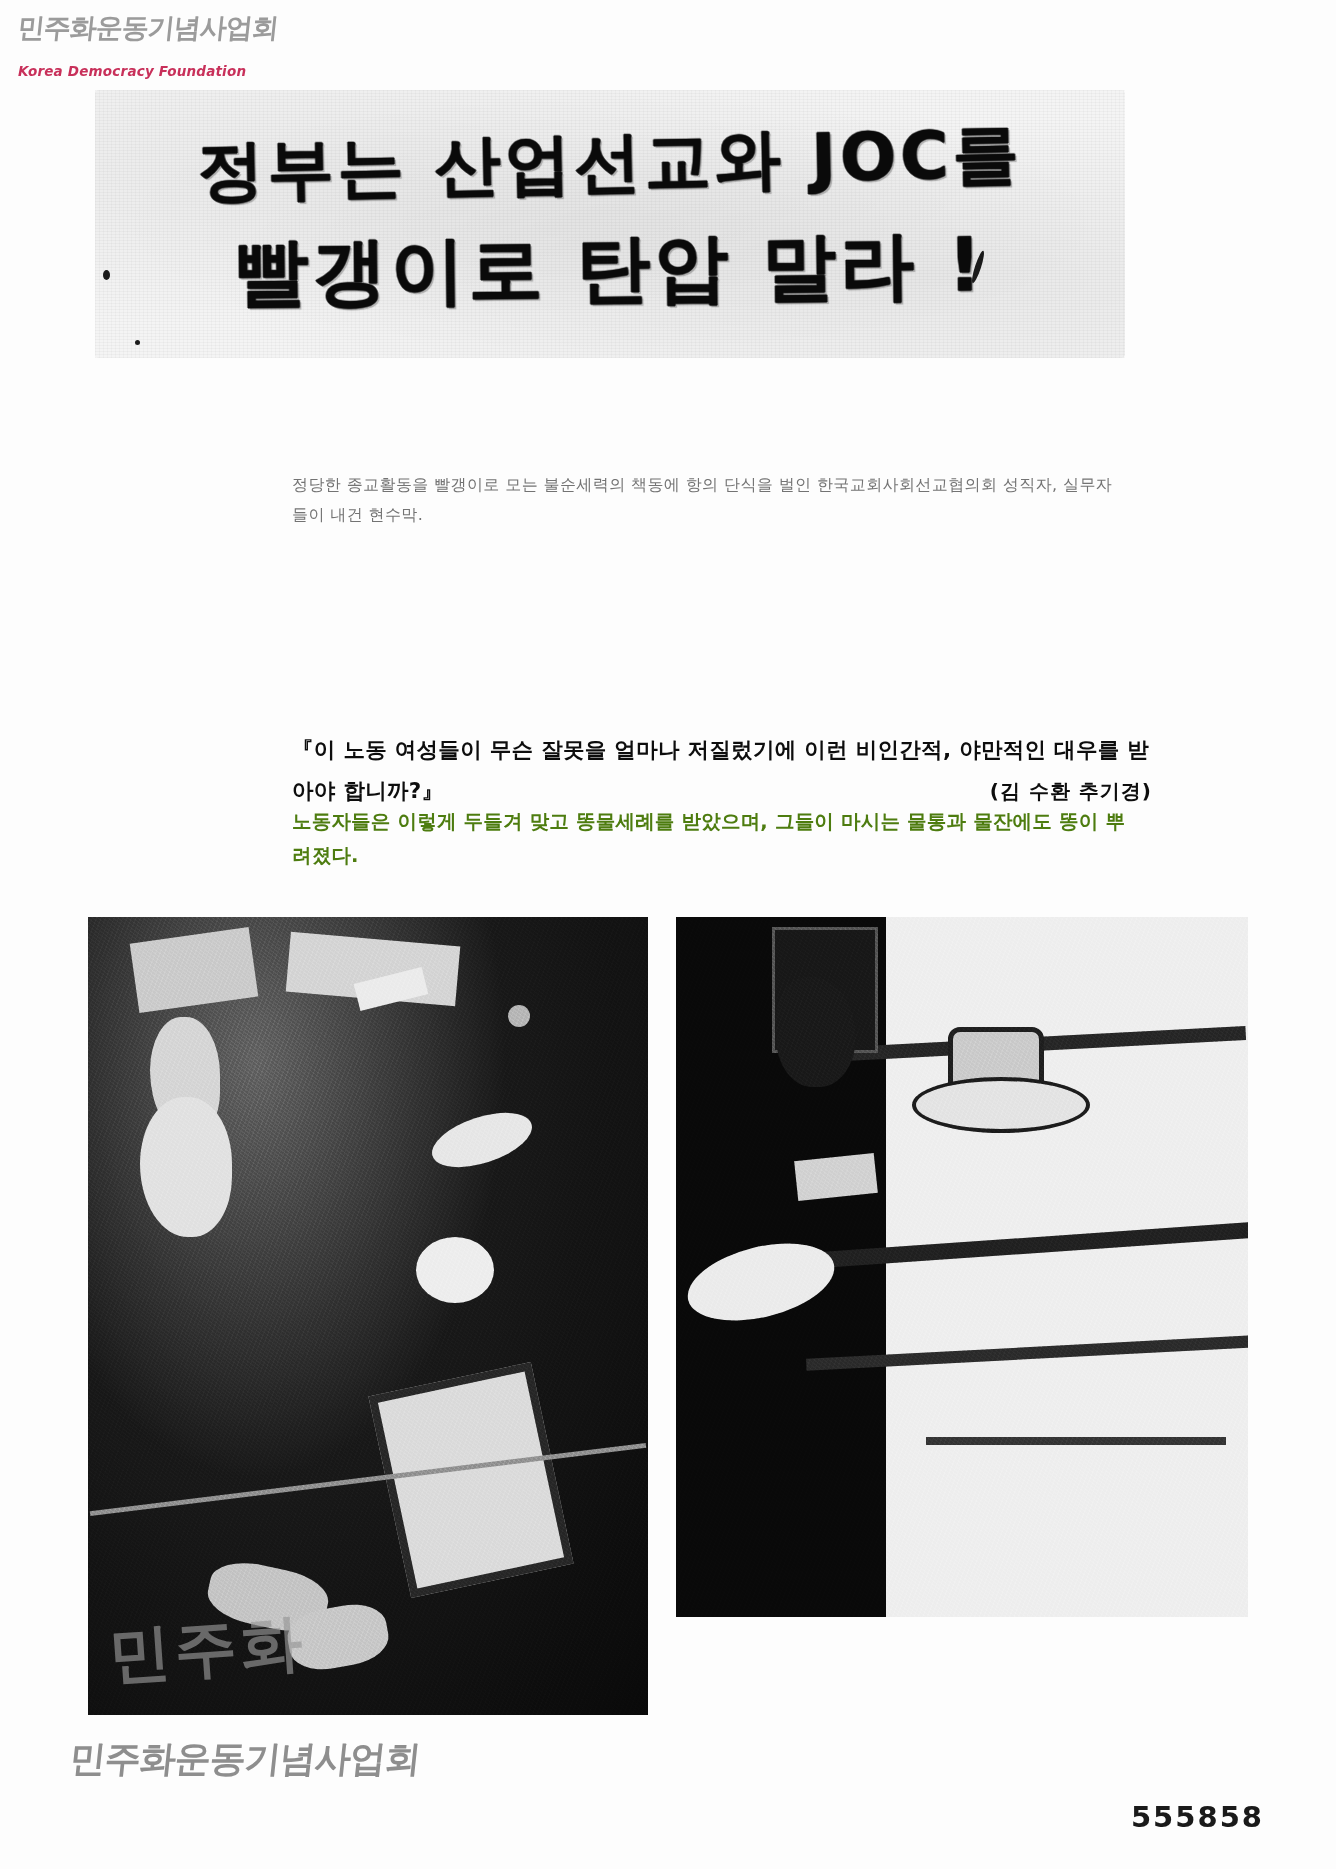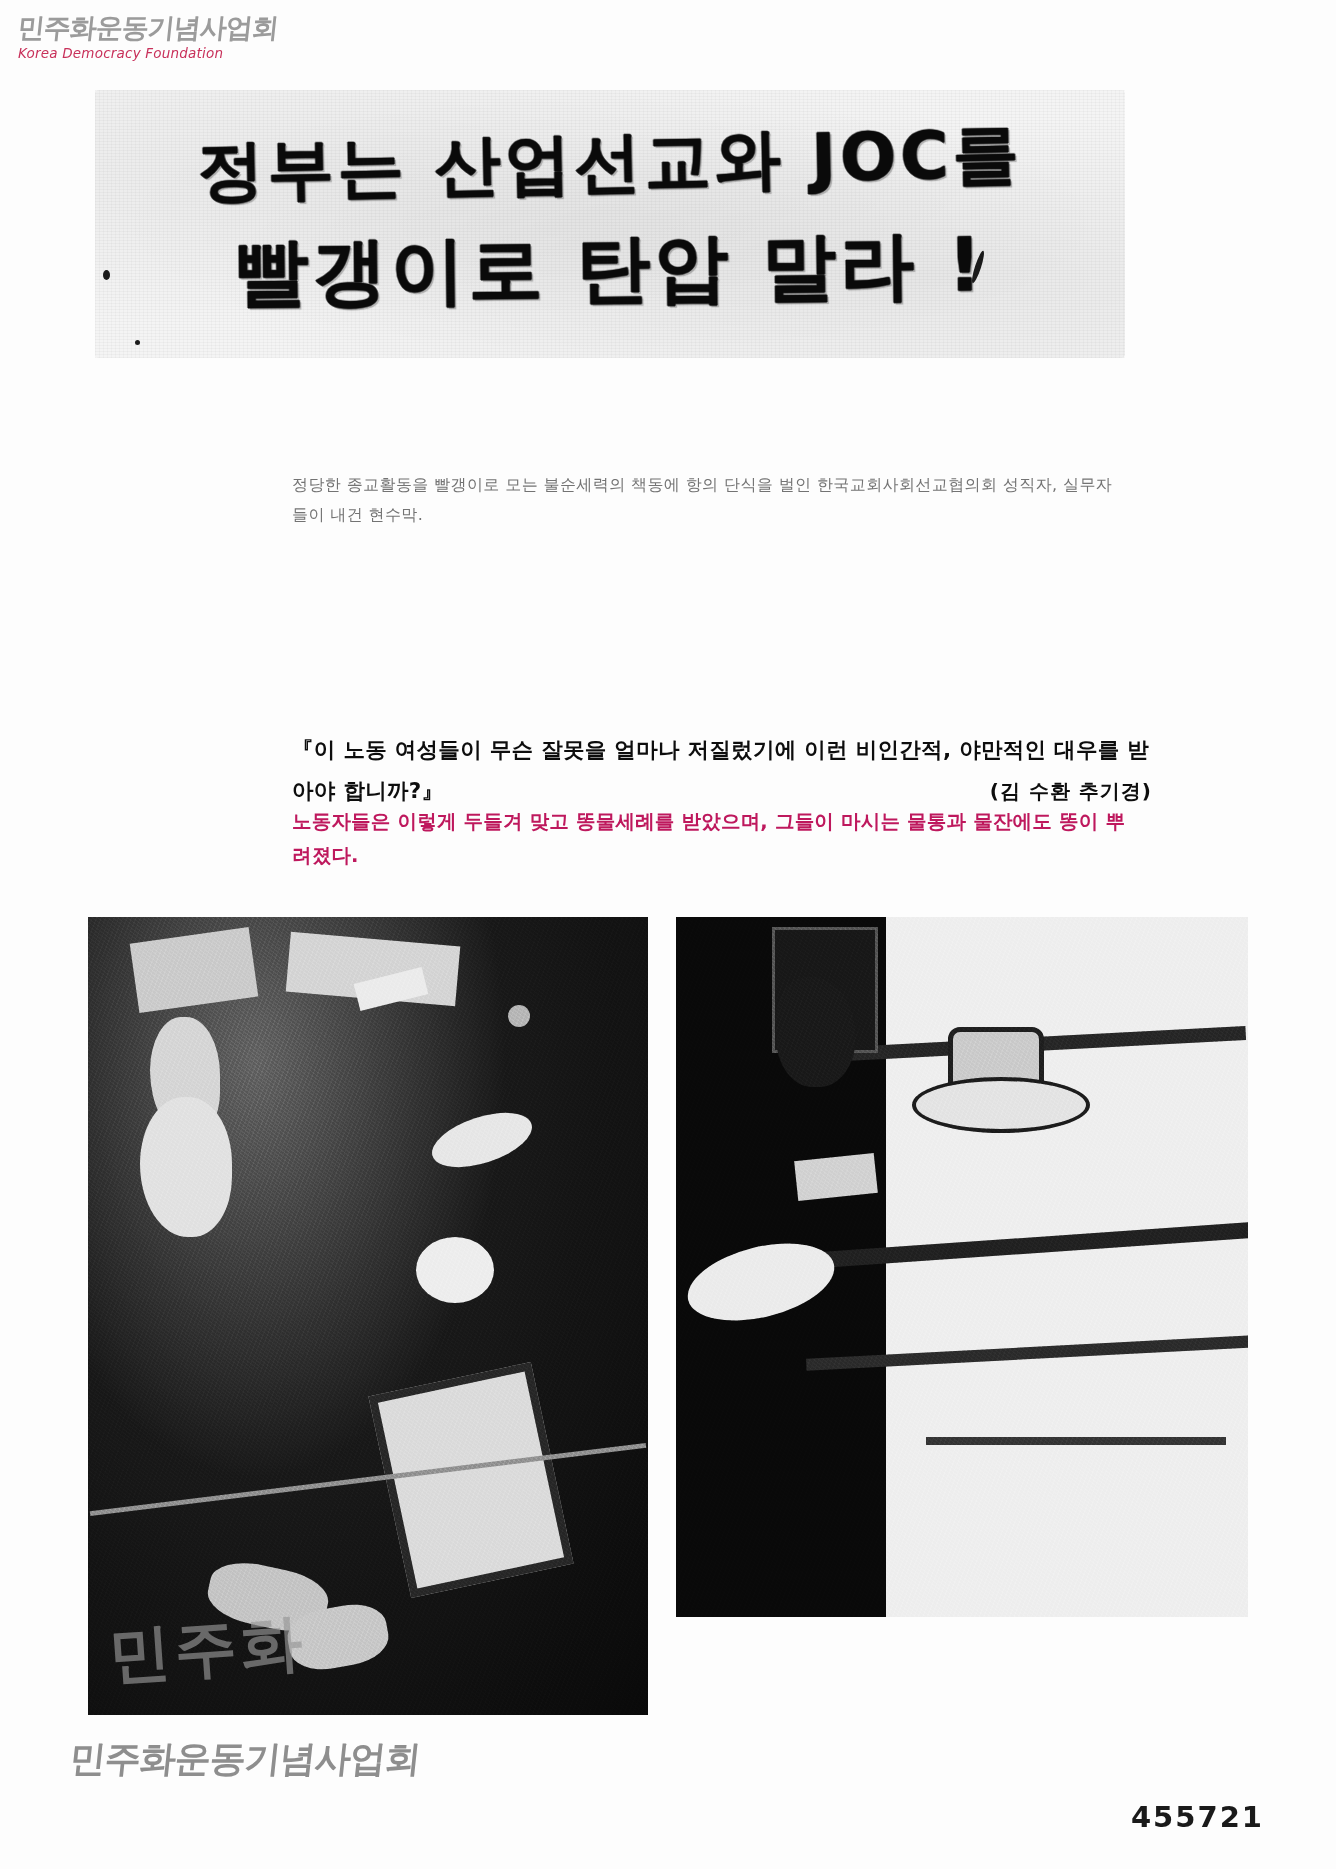--- a/index.html
+++ b/index.html
@@ -29,23 +29,23 @@
     font-family: "DejaVu Sans", "Liberation Sans", sans-serif;
     font-size: 27px;
     font-weight: 700;
     color: #9b9b9b;
     letter-spacing: -1px;
     line-height: 1.05;
     white-space: nowrap;
     transform: skewX(-6deg);
   }
   .kdf-mark .en {
-    margin-top: 3px;
+    margin-top: 21px;
     font-size: 13.5px;
-    font-weight: 400;
+    font-weight: 700;
     font-style: italic;
     color: #c8305a;
     letter-spacing: 0.2px;
     white-space: nowrap;
   }
 
   
   .banner {
     position: absolute;
     left: 95px;
@@ -132,21 +132,21 @@
     letter-spacing: 1px;
   }
   .para {
     position: absolute;
     left: 292px;
     top: 805px;
     width: 850px;
     font-size: 19.5px;
     font-weight: 700;
     line-height: 1.75;
-    color: #be185d;
+    color: #4d7c0f;
     letter-spacing: 0.2px;
   }
 
   
   .photo {
     position: absolute;
     overflow: hidden;
   }
   .photo-left {
     left: 88px;
@@ -277,15 +277,15 @@
     <div class="lp-shape" style="left:250px;top:520px;width:300px;height:8px;background:#3a3a3a;"></div>
     <div class="grain"></div>
   </div>
 
   <div class="seal">민주화</div>
 
   <div class="kdf-bottom">
     <div class="ko2">민주화운동기념사업회</div>
   </div>
 
-  <div class="docnum">455721</div>
+  <div class="docnum">555858</div>
 
 </div>
 
 </body></html>

